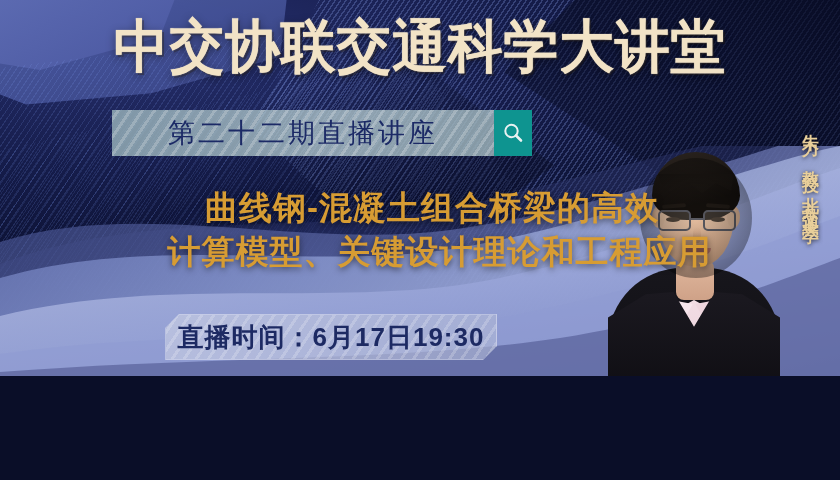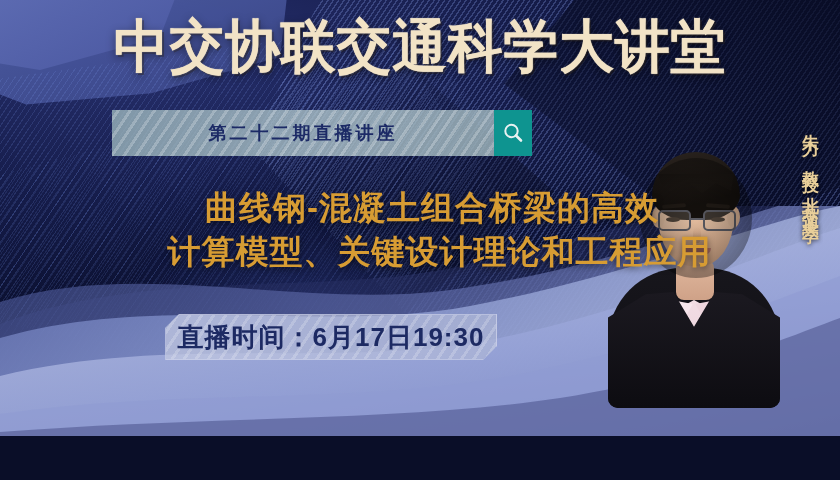--- a/index.html
+++ b/index.html
@@ -1,18 +1,18 @@
 <!DOCTYPE html>
 <html><head>
 <meta charset="utf-8">
 <style>
   html,body{margin:0;padding:0;background:#0a0e28;}
   *{box-sizing:border-box;}
   .poster{
-    position:relative;width:840px;height:436px;overflow:hidden;
+    position:relative;width:840px;height:376px;overflow:hidden;
     font-family:"Liberation Sans","DejaVu Sans",sans-serif;
     background:#14532d;
   }
 
   
   .bg-base{
     position:absolute;inset:0;
     background:
       radial-gradient(120% 90% at 18% 12%, #27306e 0%, #151c4a 38%, #0b1030 70%),
       linear-gradient(115deg,#10173c 0%,#0d1335 45%,#141a44 100%);
@@ -172,21 +172,21 @@
   }
   .subtitle-bar .stripes{
     position:absolute;inset:0;
     background-image:repeating-linear-gradient(-56deg,
       rgba(255,255,255,0) 0px,rgba(255,255,255,0) 7px,
       rgba(255,255,255,.22) 7px,rgba(255,255,255,.22) 10px);
     pointer-events:none;
   }
   .subtitle-text{
     position:relative;flex:1;display:flex;align-items:center;justify-content:center;
-    font-size:18px;font-weight:bold;color:#1c2a66;letter-spacing:3px;
+    font-size:27px;font-weight:normal;color:#1c2a66;letter-spacing:3px;
   }
   .search-box{
     position:relative;width:38px;background:#0e9490;
     display:flex;align-items:center;justify-content:center;flex:0 0 38px;
   }
   .search-box svg{display:block;}
 
   .lecture-title{
     position:absolute;left:0;right:0;top:186px;text-align:center;
     font-size:33px;line-height:44px;font-weight:bold;letter-spacing:1px;

